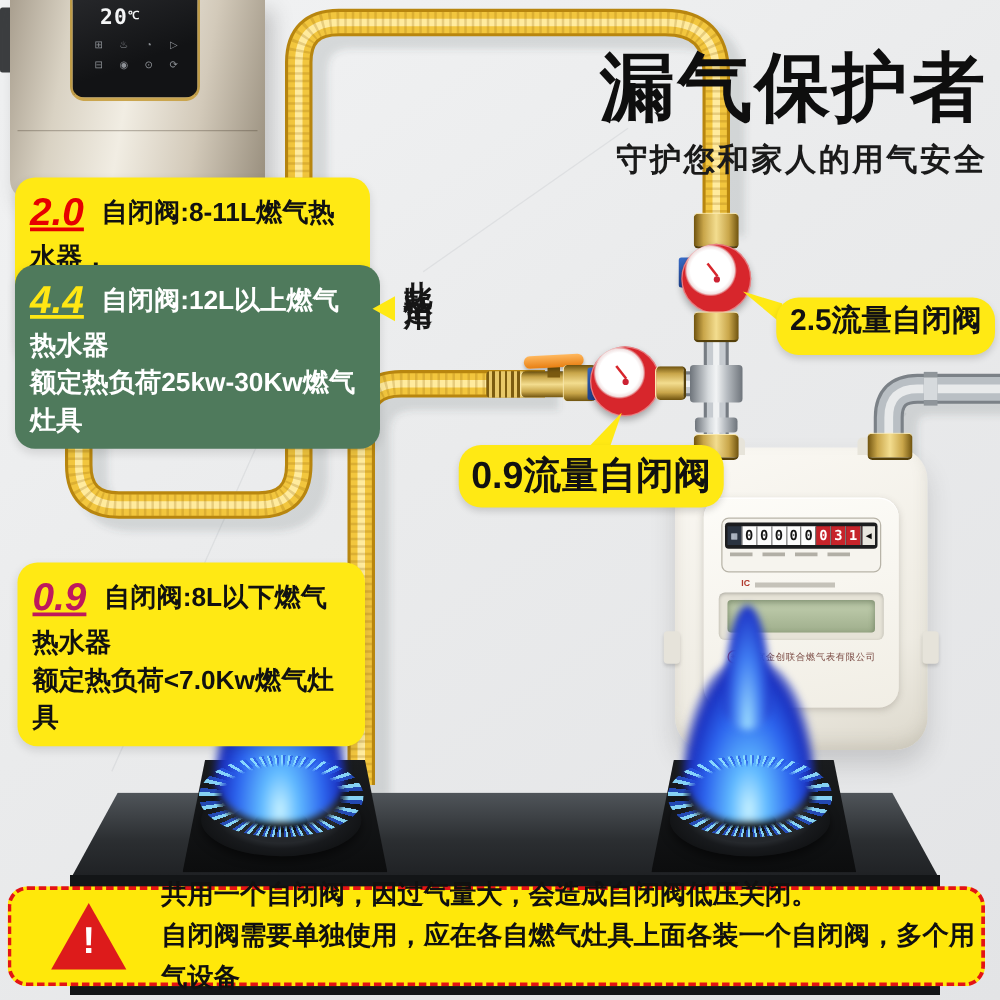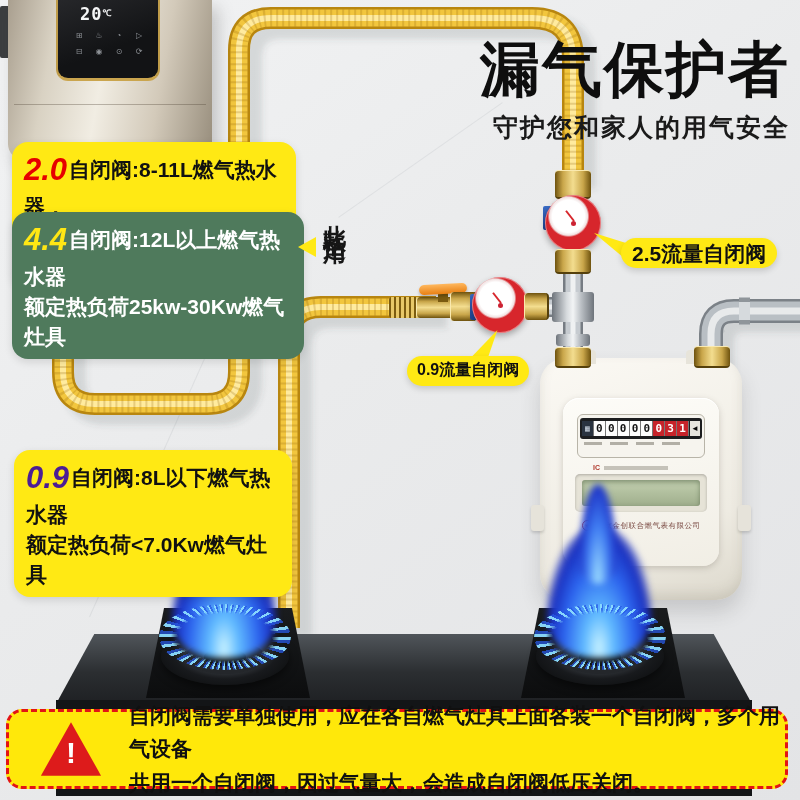--- a/index.html
+++ b/index.html
@@ -109,38 +109,38 @@
   .tongue.l{left:205px;top:496px;width:36px;height:90px;}
   .tongue.r{left:579px;top:484px;width:38px;height:100px;}
 
   
   .headline{right:10px;top:36px;width:430px;text-align:right;color:#0e0e0e;}
   .headline .l1,.headline .l2{font-size:60px;font-weight:900;letter-spacing:2px;line-height:1.12;}
   .headline .sub{font-size:25px;font-weight:700;letter-spacing:2px;margin-top:8px;color:#1a1a1a;}
 
   
   .specbox{border-radius:16px;padding:6px 12px 8px 12px;font-weight:700;line-height:1.42;box-shadow:0 3px 8px rgba(0,0,0,.12);}
-  .specbox .pf{font-size:31px;font-weight:900;font-style:italic;margin-right:2px;vertical-align:-3px;letter-spacing:0;}
+  .specbox .pf{font-size:31px;font-weight:900;font-style:italic;margin-right:14px;vertical-align:-3px;letter-spacing:0;text-decoration:underline;}
   .box20{left:12px;top:142px;width:260px;background:#ffe914;color:#111;font-size:21px;}
   .box20 .pf{color:#e60000;}
   .box25{left:12px;top:212px;width:268px;background:#4f7a5c;color:#fff;font-size:21px;}
   .box25 .pf{color:#ffe714;}
   .box09{left:14px;top:450px;width:254px;background:#ffe914;color:#111;font-size:21px;}
-  .box09 .pf{color:#4c1d95;}
+  .box09 .pf{color:#be185d;}
   .note-arrow{left:298px;top:237px;width:0;height:0;border-top:10px solid transparent;
     border-bottom:10px solid transparent;border-right:18px solid #ffe914;}
   .note-text{left:320px;top:206px;writing-mode:vertical-rl;font-size:23px;font-weight:700;
     letter-spacing:6px;color:#161616;}
 
   
   .bubble{background:#ffe914;border-radius:18px;font-weight:700;color:#111;box-shadow:0 3px 6px rgba(0,0,0,.15);}
-  .b25{left:621px;top:238px;padding:2px 11px 0;font-size:21px;}
+  .b25{left:621px;top:238px;padding:2px 11px 12px;font-size:24px;}
   .tail25{left:594px;top:233px;width:32px;height:26px;background:#ffe914;
     clip-path:polygon(0 0,100% 38%,90% 92%);}
-  .b09{left:367px;top:356px;padding:4px 10px 5px;font-size:16px;margin-left:40px;}
+  .b09{left:367px;top:356px;padding:4px 10px 5px;font-size:30px;}
   .tail09{left:468px;top:330px;width:32px;height:28px;background:#ffe914;
     clip-path:polygon(92% 0,8% 100%,62% 100%);}
 
   
   .warning{left:6px;top:709px;width:782px;height:80px;background:#ffe80a;border:3px dashed #e31414;
     border-radius:16px;display:flex;align-items:center;box-sizing:border-box;}
   .warn-tri{position:relative;margin-left:30px;width:64px;height:58px;flex:0 0 auto;
     clip-path:polygon(50% 4%,97% 96%,3% 96%);background:#dd1b1b;}
   .warn-tri span{position:absolute;left:0;right:0;top:16px;text-align:center;color:#fff;
     font-size:30px;font-weight:900;}
@@ -320,18 +320,18 @@
   <div class="abs tail25"></div>
   <div class="abs bubble b25">2.5流量自闭阀</div>
   <div class="abs tail09"></div>
   <div class="abs bubble b09">0.9流量自闭阀</div>
 
   <div class="abs warning">
     <div class="warn-tri">
         <span>!</span>
       </div>
     <div class="warn-text">
+      <div>共用一个自闭阀，因过气量大，会造成自闭阀低压关闭。</div>
       <div>自闭阀需要单独使用，应在各自燃气灶具上面各装一个自闭阀，多个用气设备</div>
-      <div>共用一个自闭阀，因过气量大，会造成自闭阀低压关闭。</div>
     </div>
   </div>
 
 </div>
 
 </body></html>

